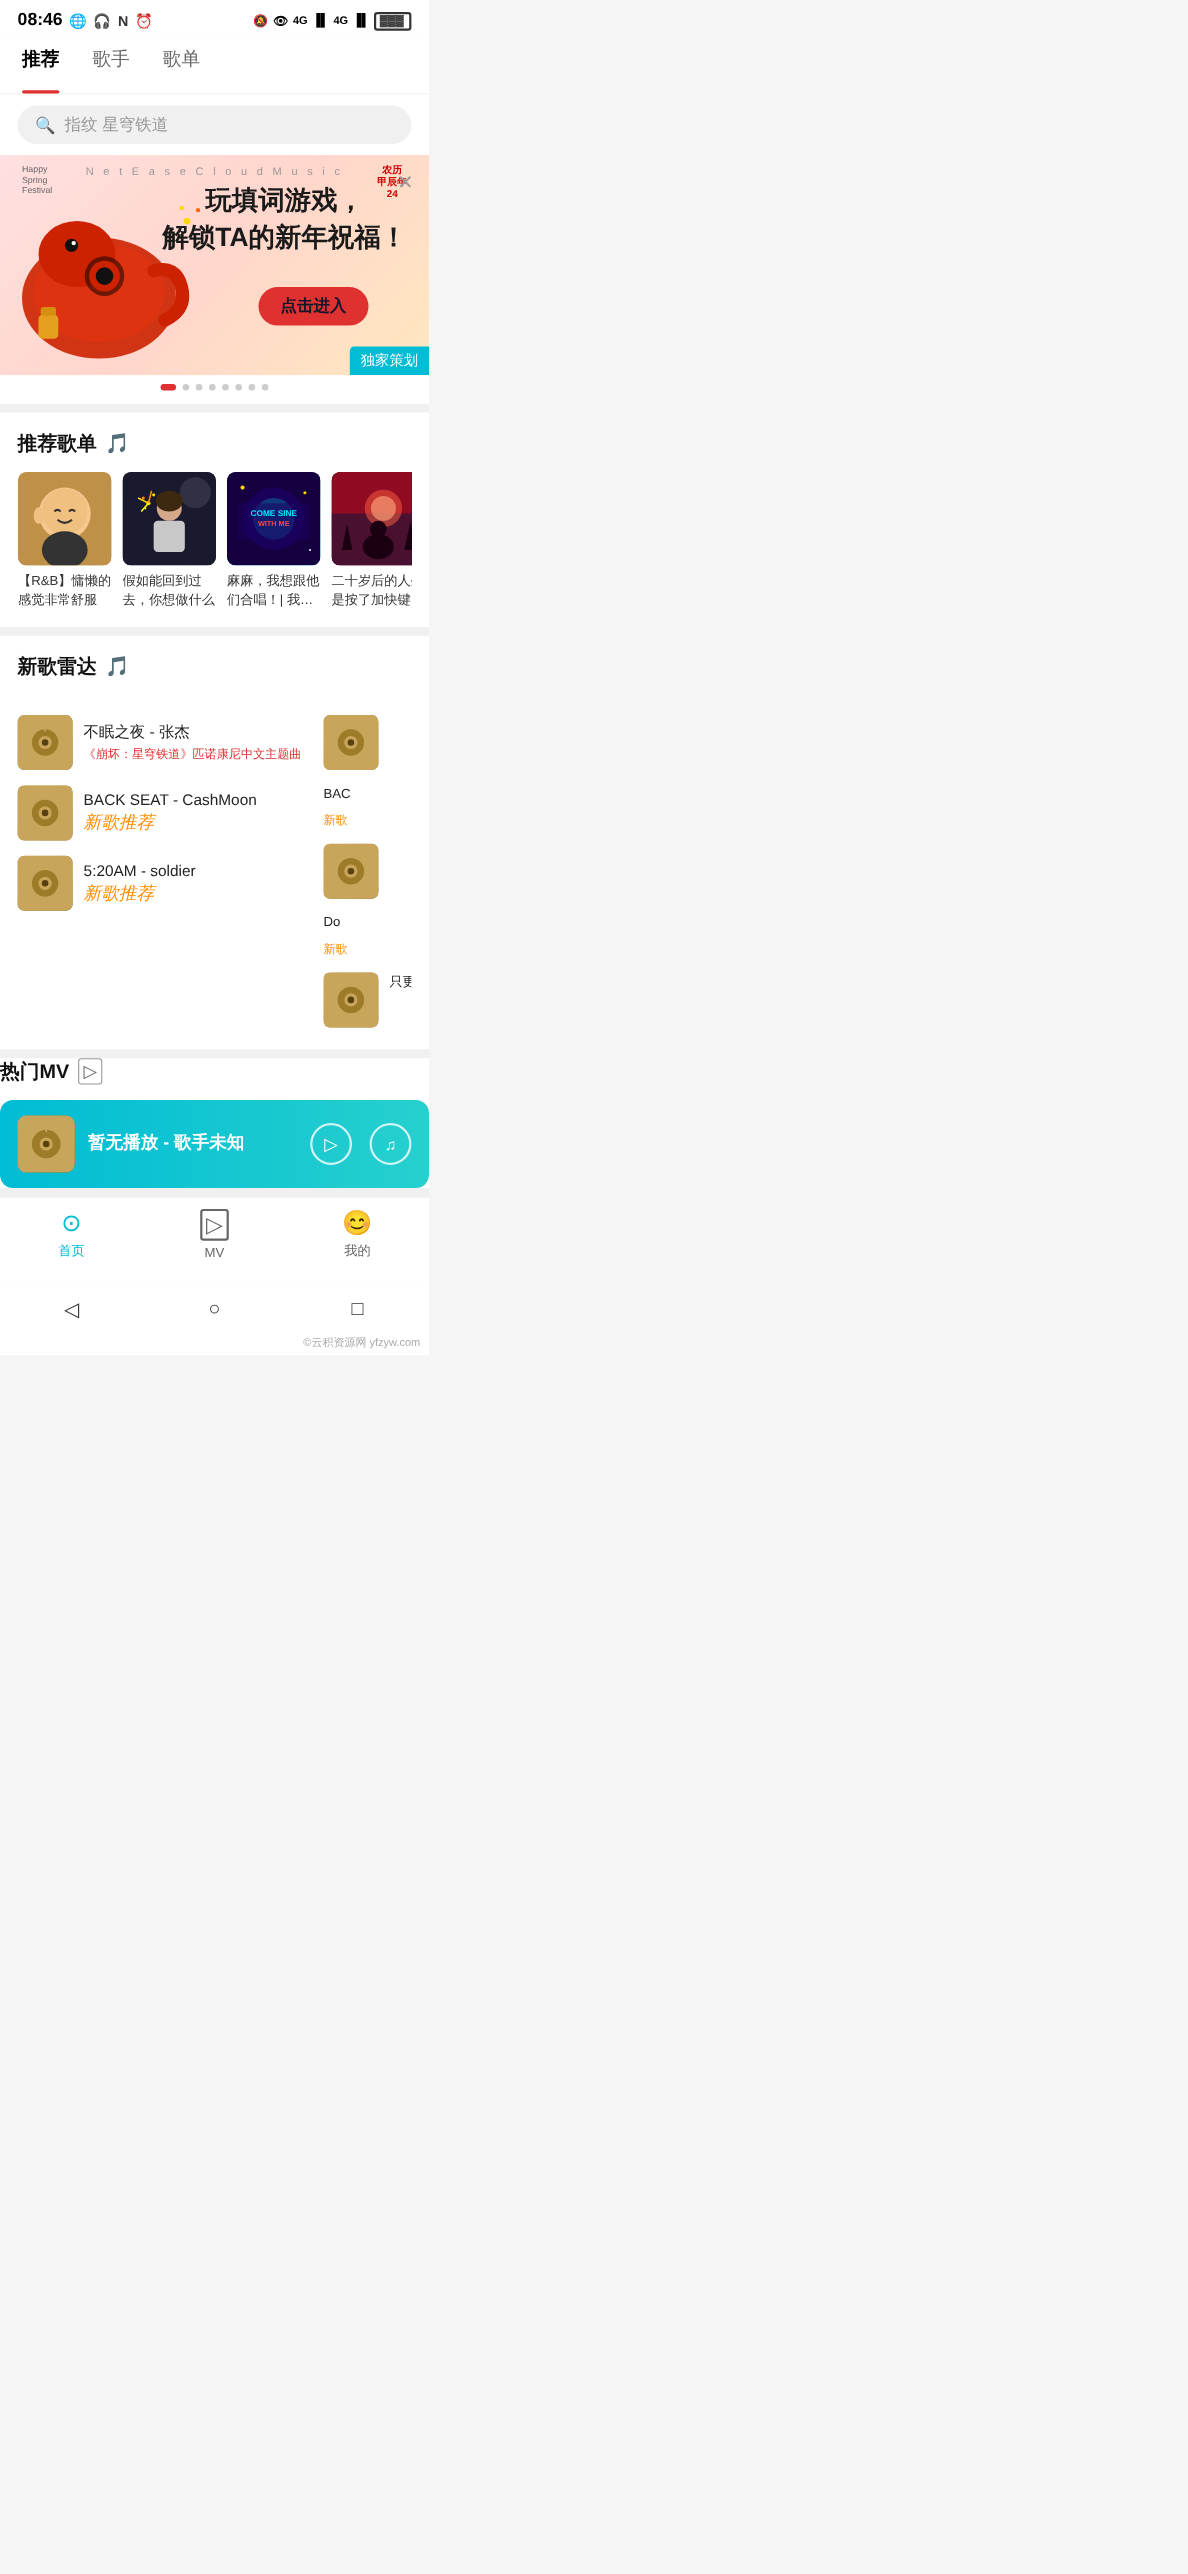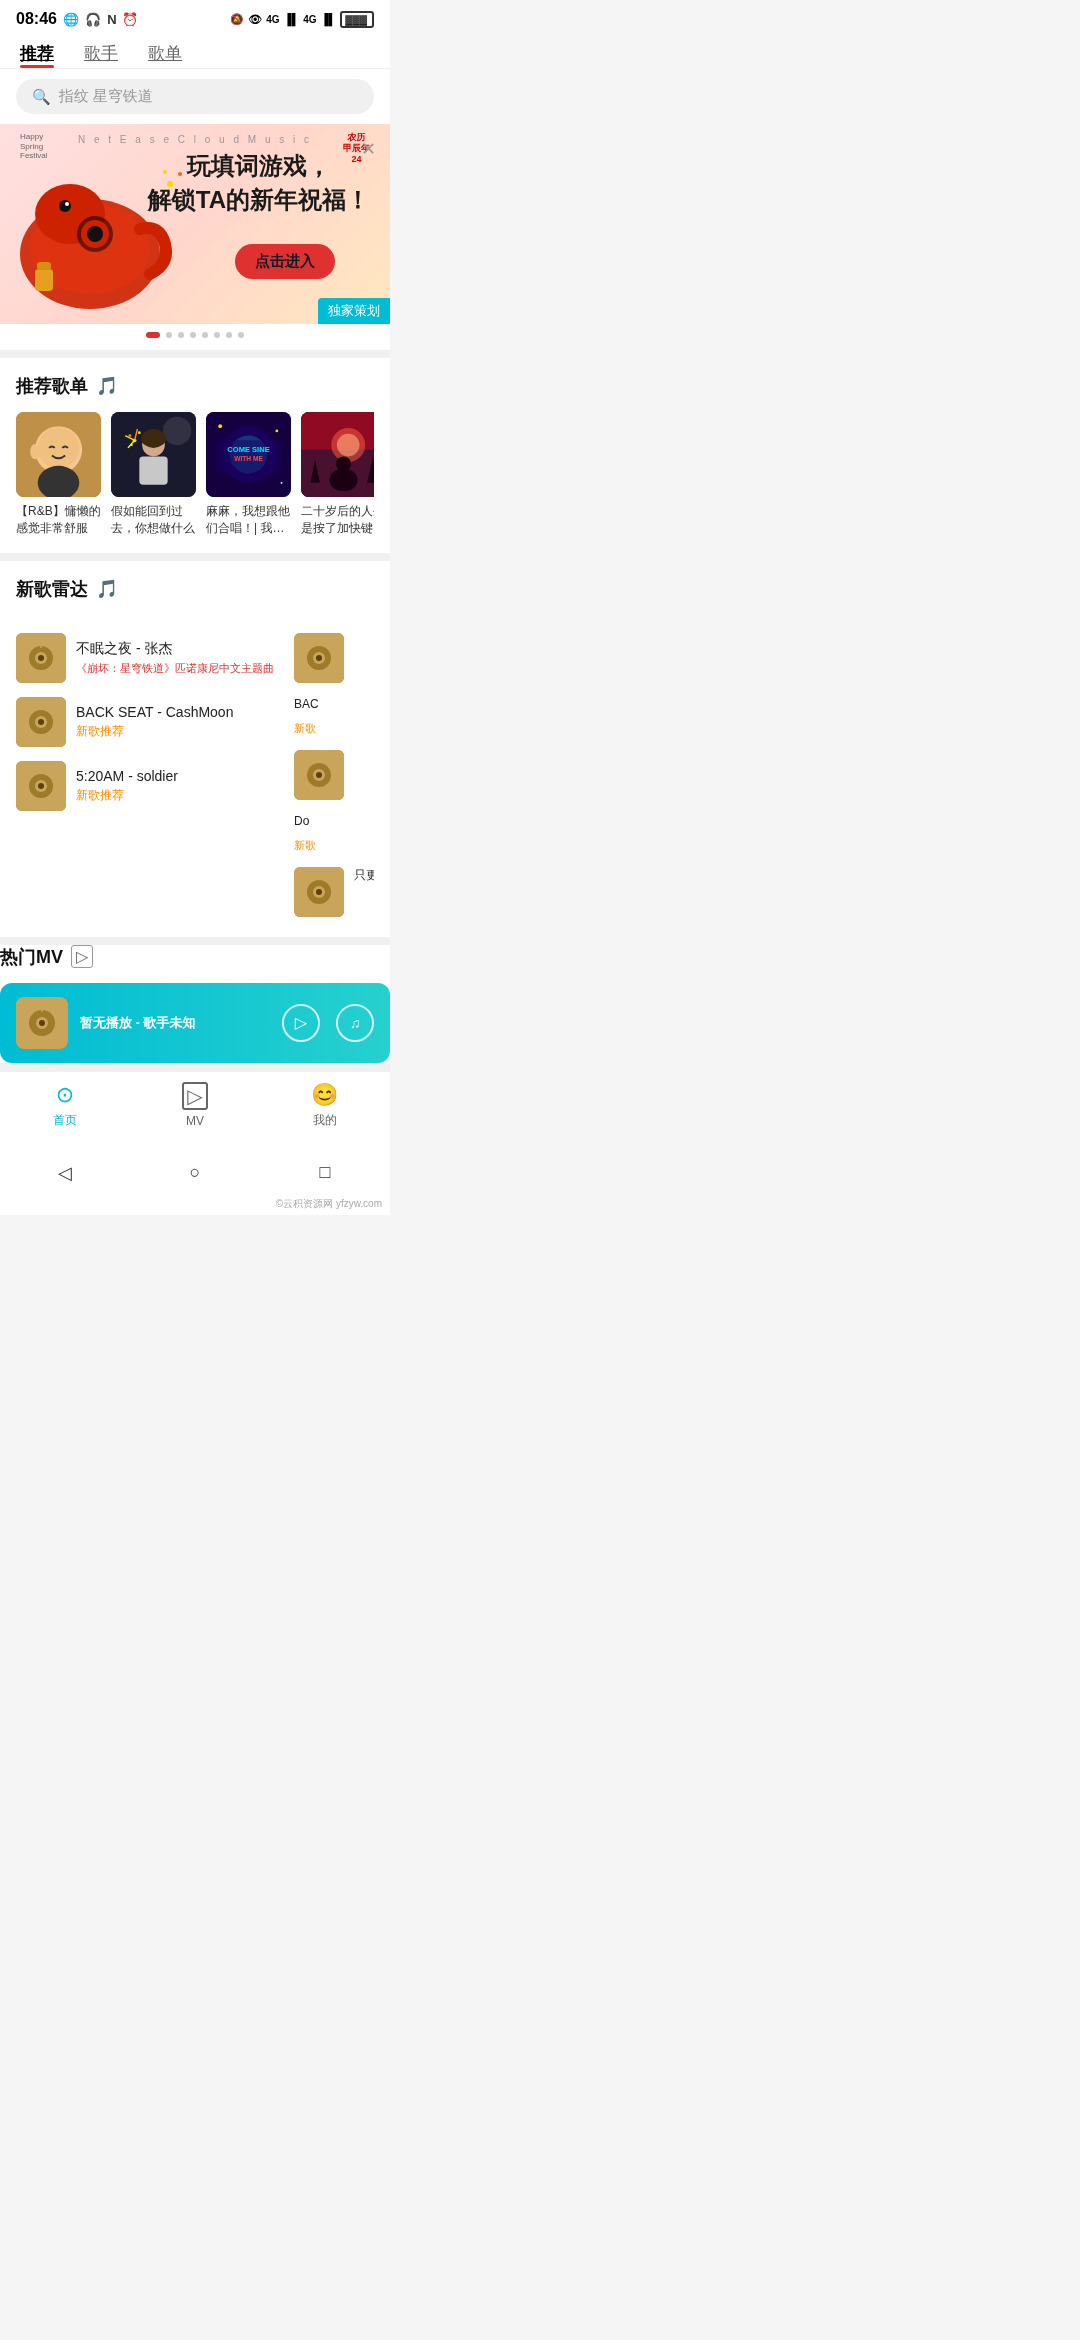--- a/index.html
+++ b/index.html
@@ -29,24 +29,23 @@
     .top-tabs {
       background: #fff;
       display: flex;
       padding: 8px 20px 0;
       gap: 30px;
       border-bottom: 1px solid #eee;
     }
     .tab-item {
       font-size: 17px;
       color: #666;
-      padding-bottom: 3px;
+      padding-bottom: 20px;
       cursor: pointer;
       position: relative;
-      text-decoration: underline;
     }
     .tab-item.active {
       color: #000;
       font-weight: 700;
     }
     .tab-item.active::after {
       content: '';
       position: absolute;
       bottom: 0;
       left: 0;
@@ -214,23 +213,24 @@
     }
     .song-info { flex: 1; min-width: 0; }
     .song-name {
       font-size: 14px;
       color: #222;
       white-space: nowrap;
       overflow: hidden;
       text-overflow: ellipsis;
     }
     .song-tag {
-      font-size: 12px;
+      font-size: 16px;
       color: #ff8c00;
       margin-top: 3px;
+      font-style: italic;
     }
     .song-sub {
       font-size: 11px;
       color: #e03131;
       margin-top: 3px;
       white-space: nowrap;
       overflow: hidden;
       text-overflow: ellipsis;
     }
 
@@ -254,21 +254,21 @@
       display: flex;
       align-items: center;
       justify-content: center;
       flex-shrink: 0;
     }
     .mv-info {
       flex: 1;
       color: #fff;
     }
     .mv-title {
-      font-size: 13px;
+      font-size: 16px;
       font-weight: 600;
     }
     .mv-controls {
       display: flex;
       gap: 16px;
       align-items: center;
     }
     .mv-btn {
       width: 38px;
       height: 38px;

